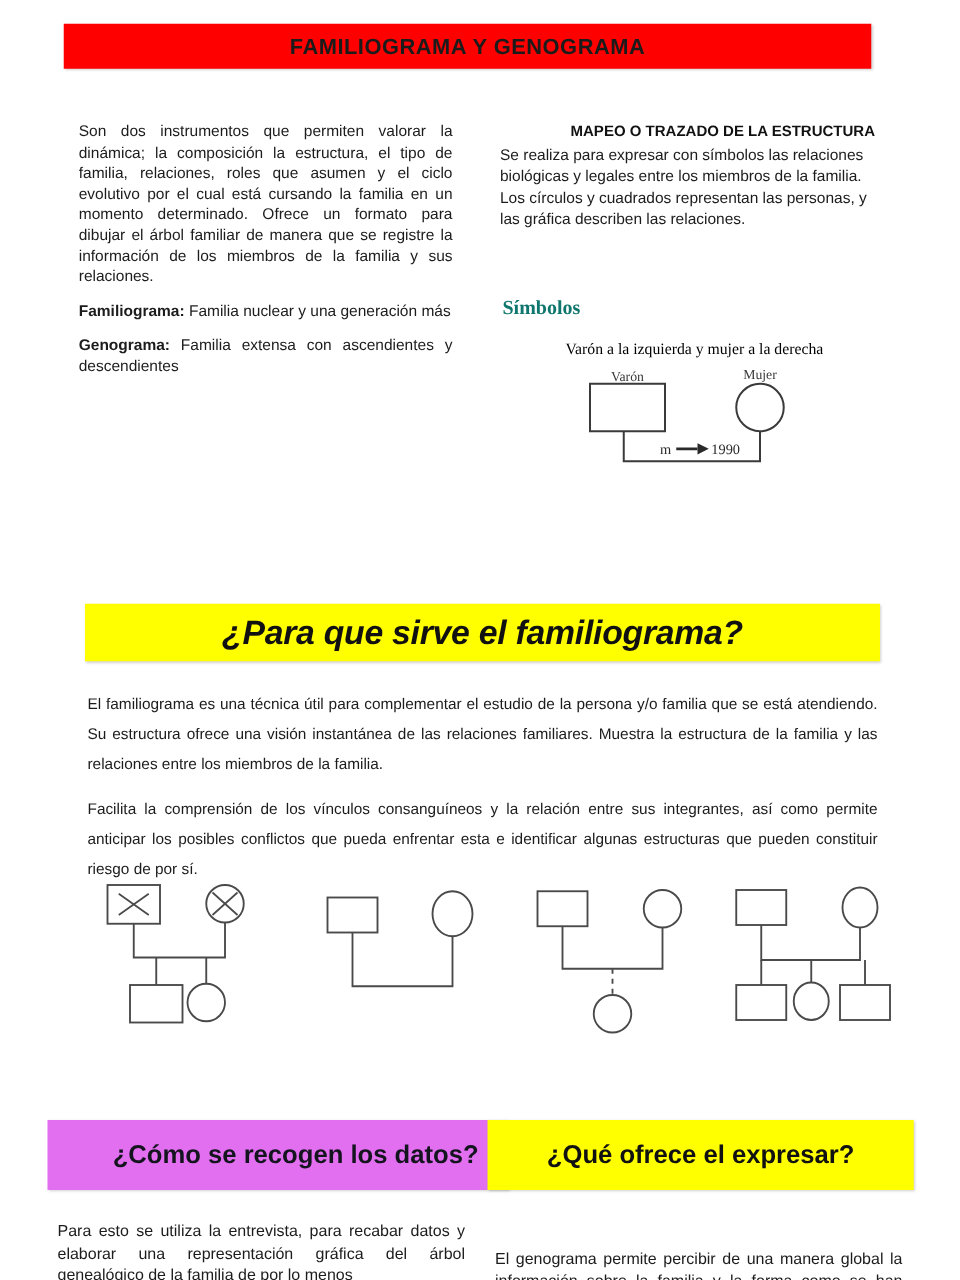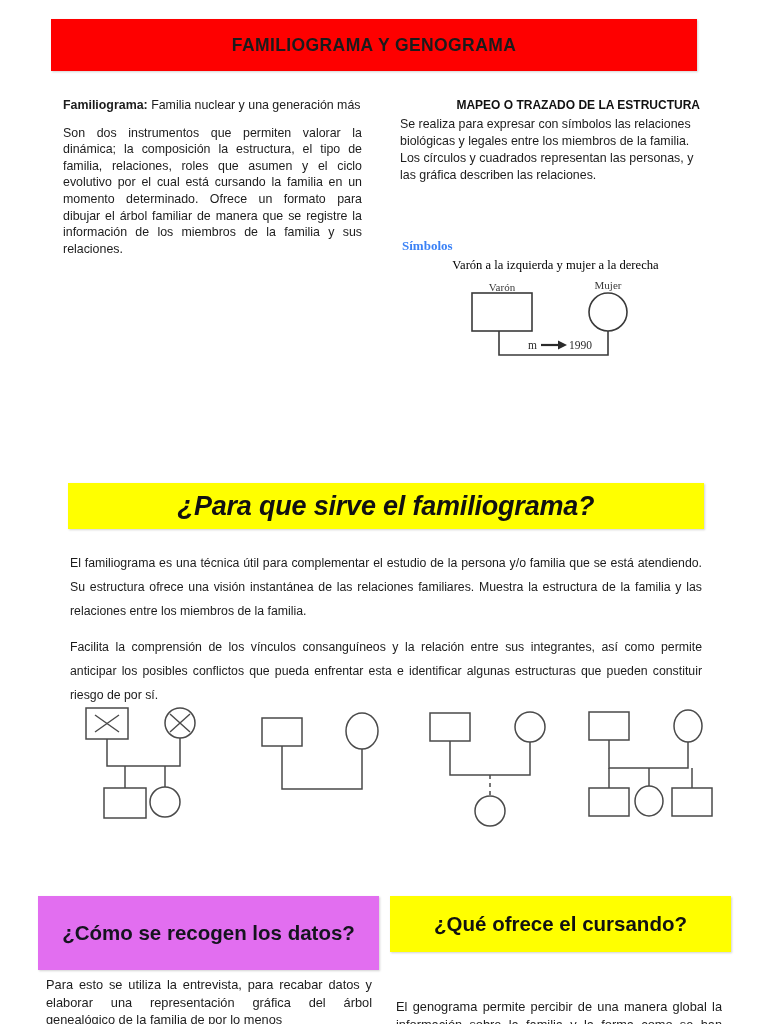--- a/index.html
+++ b/index.html
@@ -25,21 +25,21 @@
   
   .banner {
     position: absolute;
     display: flex;
     align-items: center;
     justify-content: center;
     text-align: center;
     box-shadow: 1px 1px 2px rgba(0,0,0,0.18);
   }
   .banner-red {
-    left: 51px; top: 19px; width: 646px; height: 52px;
+    left: 51px; top: 19px; width: 646px; height: 36px;
     background: #fe0000;
   }
   .banner-red .banner-text {
     font-size: 17.5px;
     font-weight: bold;
     letter-spacing: 0.4px;
     color: #1b1b1b;
   }
   .banner-yellow-main {
     left: 68px; top: 483px; width: 636px; height: 46px;
@@ -47,22 +47,23 @@
     font-style: italic;
   }
   .banner-yellow-main .banner-text {
     font-size: 27px;
     font-weight: bold;
     color: #111;
     letter-spacing: -0.2px;
   }
 
   .banner-orchid {
-    left: 38px; top: 896px; width: 341px; height: 74px;
+    left: 38px; top: 896px; width: 341px; height: 56px;
     background: #e26ef0;
+    padding-left: 28px;
   }
   .banner-orchid .banner-text {
     font-size: 20.5px;
     font-weight: bold;
     color: #14141e;
   }
   .banner-yellow-sub {
     left: 390px; top: 896px; width: 341px; height: 56px;
     background: #ffff00;
   }
@@ -107,23 +108,23 @@
   }
 
   
   .simbolos-block {
     position: absolute;
     left: 400px; top: 238px; width: 305px; height: 140px;
   }
   .simbolos-title {
     font-family: "Liberation Serif", serif;
     font-weight: bold;
-    font-size: 13px;
-    color: #3b82f6;
-    margin: 0 0 4px 2px;
+    font-size: 16px;
+    color: #0f766e;
+    margin: 0 0 16px 2px;
   }
   .simbolos-caption {
     font-family: "Liberation Serif", serif;
     font-size: 12.6px;
     color: #000000;
     margin: 0 0 4px 0;
     text-align: center;
     padding-left: 6px;
   }
   .simbolos-figure {
@@ -177,22 +178,23 @@
 </head>
 <body>
 
 <div class="page">
 
   <div class="banner banner-red">
     <span class="banner-text">FAMILIOGRAMA Y GENOGRAMA</span>
   </div>
 
   <div class="col-left-top">
+    <p class="para">Son dos instrumentos que permiten valorar la dinámica; la composición la estructura, el tipo de familia, relaciones, roles que asumen y el ciclo evolutivo por el cual está cursando la familia en un momento determinado. Ofrece un formato para dibujar el árbol familiar de manera que se registre la información de los miembros de la familia y sus relaciones.</p>
     <p class="para"><b>Familiograma:</b><span> Familia nuclear y una generación más</span></p>
-    <p class="para">Son dos instrumentos que permiten valorar la dinámica; la composición la estructura, el tipo de familia, relaciones, roles que asumen y el ciclo evolutivo por el cual está cursando la familia en un momento determinado. Ofrece un formato para dibujar el árbol familiar de manera que se registre la información de los miembros de la familia y sus relaciones.</p>
+    <p class="para last"><b>Genograma:</b><span> Familia extensa con ascendientes y descendientes</span></p>
   </div>
 
   <div class="col-right-top">
     <p class="heading-center">MAPEO O TRAZADO DE LA ESTRUCTURA</p>
     <p class="para-right">Se realiza para expresar con símbolos las relaciones biológicas y legales entre los miembros de la familia. Los círculos y cuadrados representan las personas, y las gráfica describen las relaciones.</p>
   </div>
 
   <div class="simbolos-block">
     <div class="simbolos-title">Símbolos</div>
     <div class="simbolos-caption">Varón a la izquierda y mujer a la derecha</div>
@@ -272,21 +274,21 @@
         <ellipse cx="74" cy="101" rx="14" ry="15" fill="#fff" stroke="#4a4a4a" stroke-width="1.5"></ellipse>
         <rect x="97" y="88" width="40" height="28" fill="#fff" stroke="#4a4a4a" stroke-width="1.5"></rect>
       </svg>
     </div>
   </div>
 
   <div class="banner banner-orchid">
     <span class="banner-text">¿Cómo se recogen los datos?</span>
   </div>
   <div class="banner banner-yellow-sub">
-    <span class="banner-text">¿Qué ofrece el cursando?</span>
+    <span class="banner-text">¿Qué ofrece el expresar?</span>
   </div>
 
   <div class="col-left-bottom">
     <p class="bottom-para">Para esto se utiliza la entrevista, para recabar datos y elaborar una representación gráfica del árbol genealógico de la familia de por lo menos</p>
   </div>
   <div class="col-right-bottom">
     <p class="bottom-para">El genograma permite percibir de una manera global la información sobre la familia y la forma como se han establecido sus</p>
   </div>
 
 </div>

